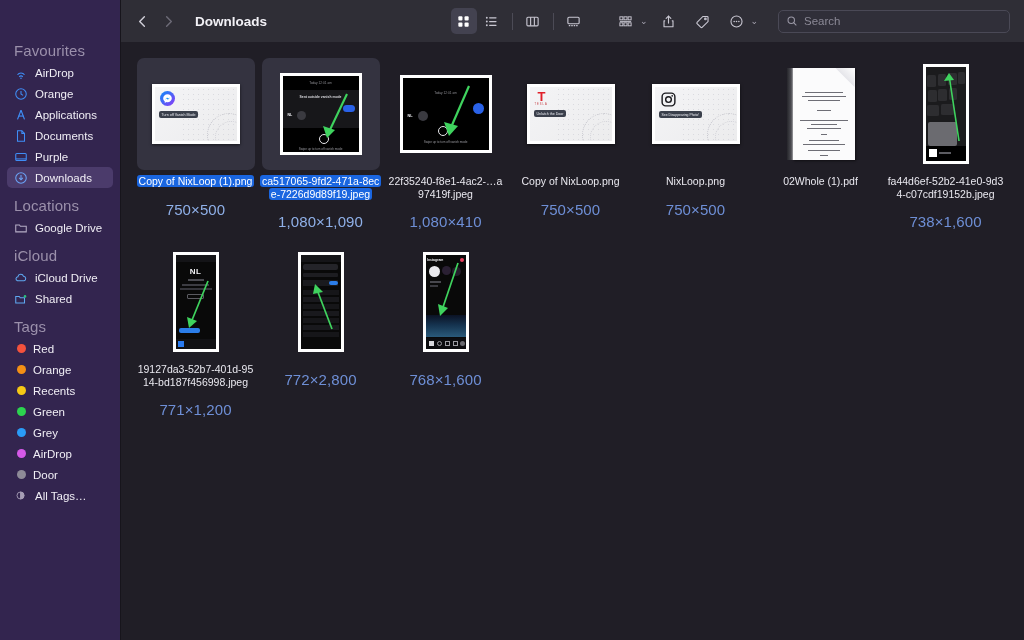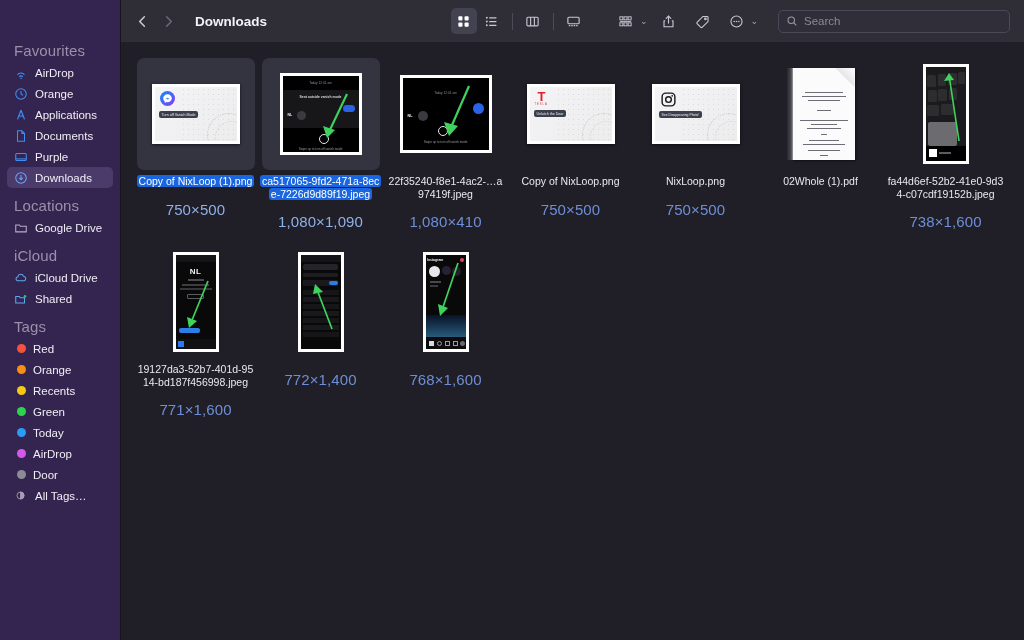--- a/index.html
+++ b/index.html
@@ -301,21 +301,21 @@
       <div class="sb-item">
         <span class="sb-dot" style="background:#f6c915"></span>
         <span class="sb-label">Recents</span>
       </div>
       <div class="sb-item">
         <span class="sb-dot" style="background:#2cd44f"></span>
         <span class="sb-label">Green</span>
       </div>
       <div class="sb-item">
         <span class="sb-dot" style="background:#2a9bf7"></span>
-        <span class="sb-label">Today</span>
+        <span class="sb-label">Grey</span>
       </div>
       <div class="sb-item">
         <span class="sb-dot" style="background:#d559e8"></span>
         <span class="sb-label">AirDrop</span>
       </div>
       <div class="sb-item">
         <span class="sb-dot" style="background:#8e8b98"></span>
         <span class="sb-label">Door</span>
       </div>
       <div class="sb-item">
@@ -611,21 +611,21 @@
               <div style="position:absolute;left:0;bottom:0;width:100%;height:10px;background:#111114"></div>
               <div style="position:absolute;left:6%;bottom:2px;width:6px;height:6px;background:#2a7bf0"></div>
               <svg class="arrow" style="left:0;top:0" width="40" height="94" viewBox="0 0 40 94">
                 <path d="M32 26 14 70" stroke="#3fd35e" stroke-width="1.7" fill="none"></path>
                 <path d="M13 73 11 62 21 66z" fill="#3fd35e"></path>
               </svg>
             </div>
           </div>
         </div>
         <div class="name"><span class="chip">19127da3-52b7-401d-9514-bd187f456998.jpeg</span></div>
-        <div class="dims">771×1,600</div>
+        <div class="dims">771×1,200</div>
       </div>
 
       <div class="cell">
         <div class="thumb-box">
           <div class="shot-phone">
             <div class="shot-phone-in">
               <div style="position:absolute;left:0;top:0;width:100%;height:7px;background:#151518"></div>
               <div style="position:absolute;left:6%;top:9px;width:88%;height:6px;background:#242429;border-radius:2px"></div>
               <div style="position:absolute;left:6%;top:18px;width:88%;height:4px;background:#1d1d21;border-radius:1px"></div>
               <div style="position:absolute;left:6%;top:25px;width:88%;height:6px;background:#1a1a1e"></div>
@@ -637,21 +637,21 @@
               <div style="position:absolute;left:5%;top:63px;width:90%;height:5px;background:#161619"></div>
               <div style="position:absolute;left:5%;top:70px;width:90%;height:5px;background:#19191d"></div>
               <div style="position:absolute;left:5%;top:77px;width:90%;height:5px;background:#161619"></div>
               <svg class="arrow" style="left:0;top:0" width="40" height="94" viewBox="0 0 40 94">
                 <path d="M31 74 15 32" stroke="#3fd35e" stroke-width="1.7" fill="none"></path>
                 <path d="M14 29 22 37 12 39z" fill="#3fd35e"></path>
               </svg>
             </div>
           </div>
         </div>
-        <div class="dims">772×1,400</div>
+        <div class="dims">772×2,800</div>
       </div>
 
       <div class="cell">
         <div class="thumb-box">
           <div class="shot-phone">
             <div class="shot-phone-in">
               <div style="position:absolute;left:4%;top:3px;font-size:3.4px;color:#efeff2;font-weight:bold">Instagram</div>
               <div style="position:absolute;right:5%;top:3px;width:4px;height:4px;border-radius:50%;background:#e4405f"></div>
               <div style="position:absolute;left:8%;top:11px;width:11px;height:11px;border-radius:50%;background:#e8e8ec"></div>
               <div style="position:absolute;left:42%;top:11px;width:9px;height:9px;border-radius:50%;background:#2a2033"></div>

